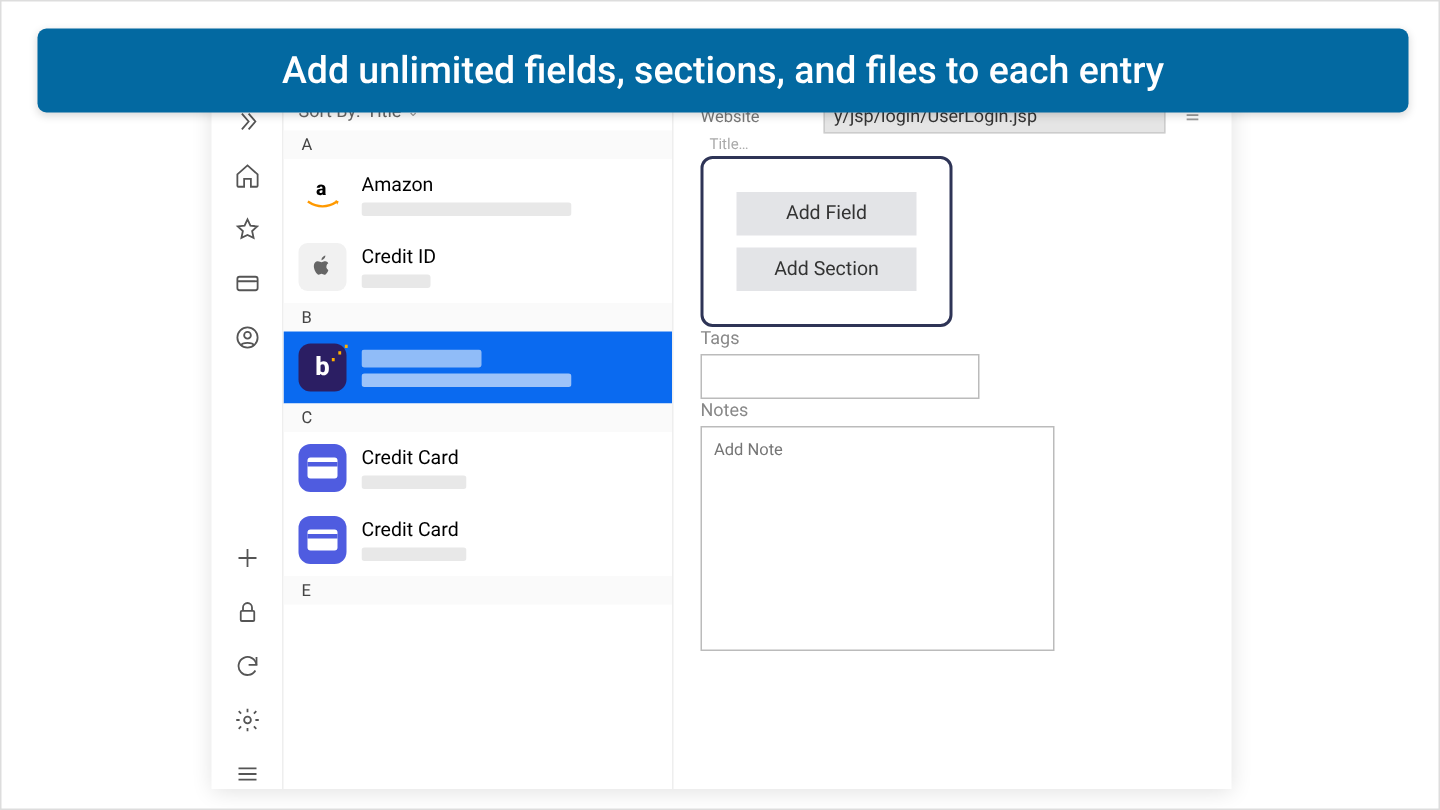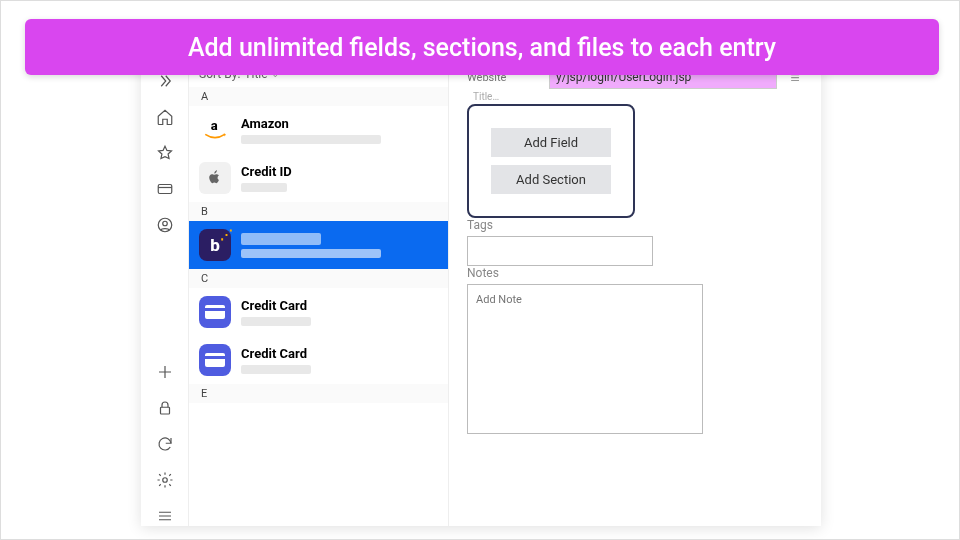--- a/index.html
+++ b/index.html
@@ -1,47 +1,47 @@
 <!DOCTYPE html>
 <html><head>
 <meta charset="utf-8">
 <style>
 *{box-sizing:border-box;margin:0;padding:0;font-family:-apple-system,BlinkMacSystemFont,"Segoe UI",Roboto,sans-serif}
 body{width:960px;height:540px;background:#fff;border:1px solid #ddd;position:relative;overflow:hidden}
-.banner{position:absolute;top:18px;left:24px;right:20px;height:56px;background:#d946ef;border-radius:6px;display:flex;align-items:center;justify-content:center;color:#fff;font-size:25px;font-weight:500;z-index:10;box-shadow:0 2px 6px rgba(0,0,0,.15)}
+.banner{position:absolute;top:18px;left:24px;right:20px;height:56px;background:#0369a1;border-radius:6px;display:flex;align-items:center;justify-content:center;color:#fff;font-size:25px;font-weight:500;z-index:10;box-shadow:0 2px 6px rgba(0,0,0,.15)}
 .app{position:absolute;top:60px;left:140px;width:680px;height:465px;background:#fff;box-shadow:0 2px 14px rgba(0,0,0,.12);display:flex}
 .rail{width:48px;border-right:1px solid #eee;display:flex;flex-direction:column;align-items:center;padding-top:10px;gap:16px}
 .rail-spacer{flex:1}
 .rail-icon{width:20px;height:20px;display:flex;align-items:center;justify-content:center;color:#555;cursor:pointer}
 .rail-icon svg{width:18px;height:18px;stroke:#555;fill:none;stroke-width:1.6}
 .list{width:260px;border-right:1px solid #eee;display:flex;flex-direction:column;overflow:hidden}
 .sortbar{padding:6px 10px;font-size:12px;color:#666;display:flex;align-items:center;gap:4px}
 .sortbar .chev{font-size:9px;color:#999}
 .alpha{font-size:11px;color:#444;padding:3px 12px;background:#fafafa}
 .item{display:flex;align-items:center;gap:10px;padding:8px 10px;cursor:pointer}
 .item.selected{background:#0a6af0;color:#fff}
 .item-icon{width:32px;height:32px;border-radius:6px;flex:0 0 32px;display:flex;align-items:center;justify-content:center;font-weight:700}
 .item-text{display:flex;flex-direction:column;gap:4px;overflow:hidden}
-.item-title{font-size:13px;font-weight:700}
+.item-title{font-size:13px;font-weight:400}
 .item-sub{width:140px;height:9px;background:#e8e8e8;border-radius:2px;filter:blur(.4px)}
 .item.selected .item-sub{background:rgba(255,255,255,.6)}
 .ic-amazon{background:#fff;color:#000;font-size:18px}
 .ic-amazon svg{width:26px;height:24px}
 .ic-apple{background:#f1f1f1;color:#666}
 .ic-apple svg{width:16px;height:18px;fill:#666}
 .ic-b{background:#2b1e63;border-radius:8px;position:relative}
 .ic-b .letter{color:#fff;font-weight:800;font-size:17px}
 .ic-b .rays{position:absolute;top:-2px;right:-2px;font-size:13px;color:#ffb000}
 .ic-card{background:#4f5ce0;border-radius:8px}
 .ic-card .cardshape{width:20px;height:14px;background:#fff;border-radius:2px;position:relative}
 .ic-card .cardshape::before{content:"";position:absolute;top:3px;left:0;right:0;height:3px;background:#4f5ce0}
 .detail{flex:1;padding:4px 18px;overflow:hidden}
 .field-row{display:flex;align-items:center;gap:10px;margin-bottom:2px}
 .field-label{font-size:11px;color:#777;width:72px;}
-.field-input{flex:1;border:1px solid #ccc;padding:4px 6px;font-size:12px;background:#f0abfc;color:#333}
+.field-input{flex:1;border:1px solid #ccc;padding:4px 6px;font-size:12px;background:#e5e5e5;color:#333}
 .field-menu{width:16px;text-align:center;color:#999;cursor:pointer}
 .cutlabel{font-size:10px;color:#aaa;margin:2px 0 4px 6px}
 .addbox{border:2px solid #2e3456;border-radius:8px;padding:22px;display:flex;flex-direction:column;gap:8px;width:168px;margin-top:-2px}
 .addbtn{background:#e3e4e7;border:none;padding:7px 0;font-size:13px;color:#333;cursor:pointer}
 .section-label{font-size:12px;color:#888;margin-bottom:4px}
 .tagbox{border:1px solid #bbb;width:186px;height:30px}
 .notesbox{border:1px solid #bbb;width:236px;height:150px;padding:8px;font-size:11px;color:#a16207;resize:none}
 .blur-title{width:80px;height:12px;background:rgba(255,255,255,.9);border-radius:2px;filter:blur(.5px)}
 .item.selected .blur-title{background:rgba(255,255,255,.55)}
 .sub-short{width:46px}

